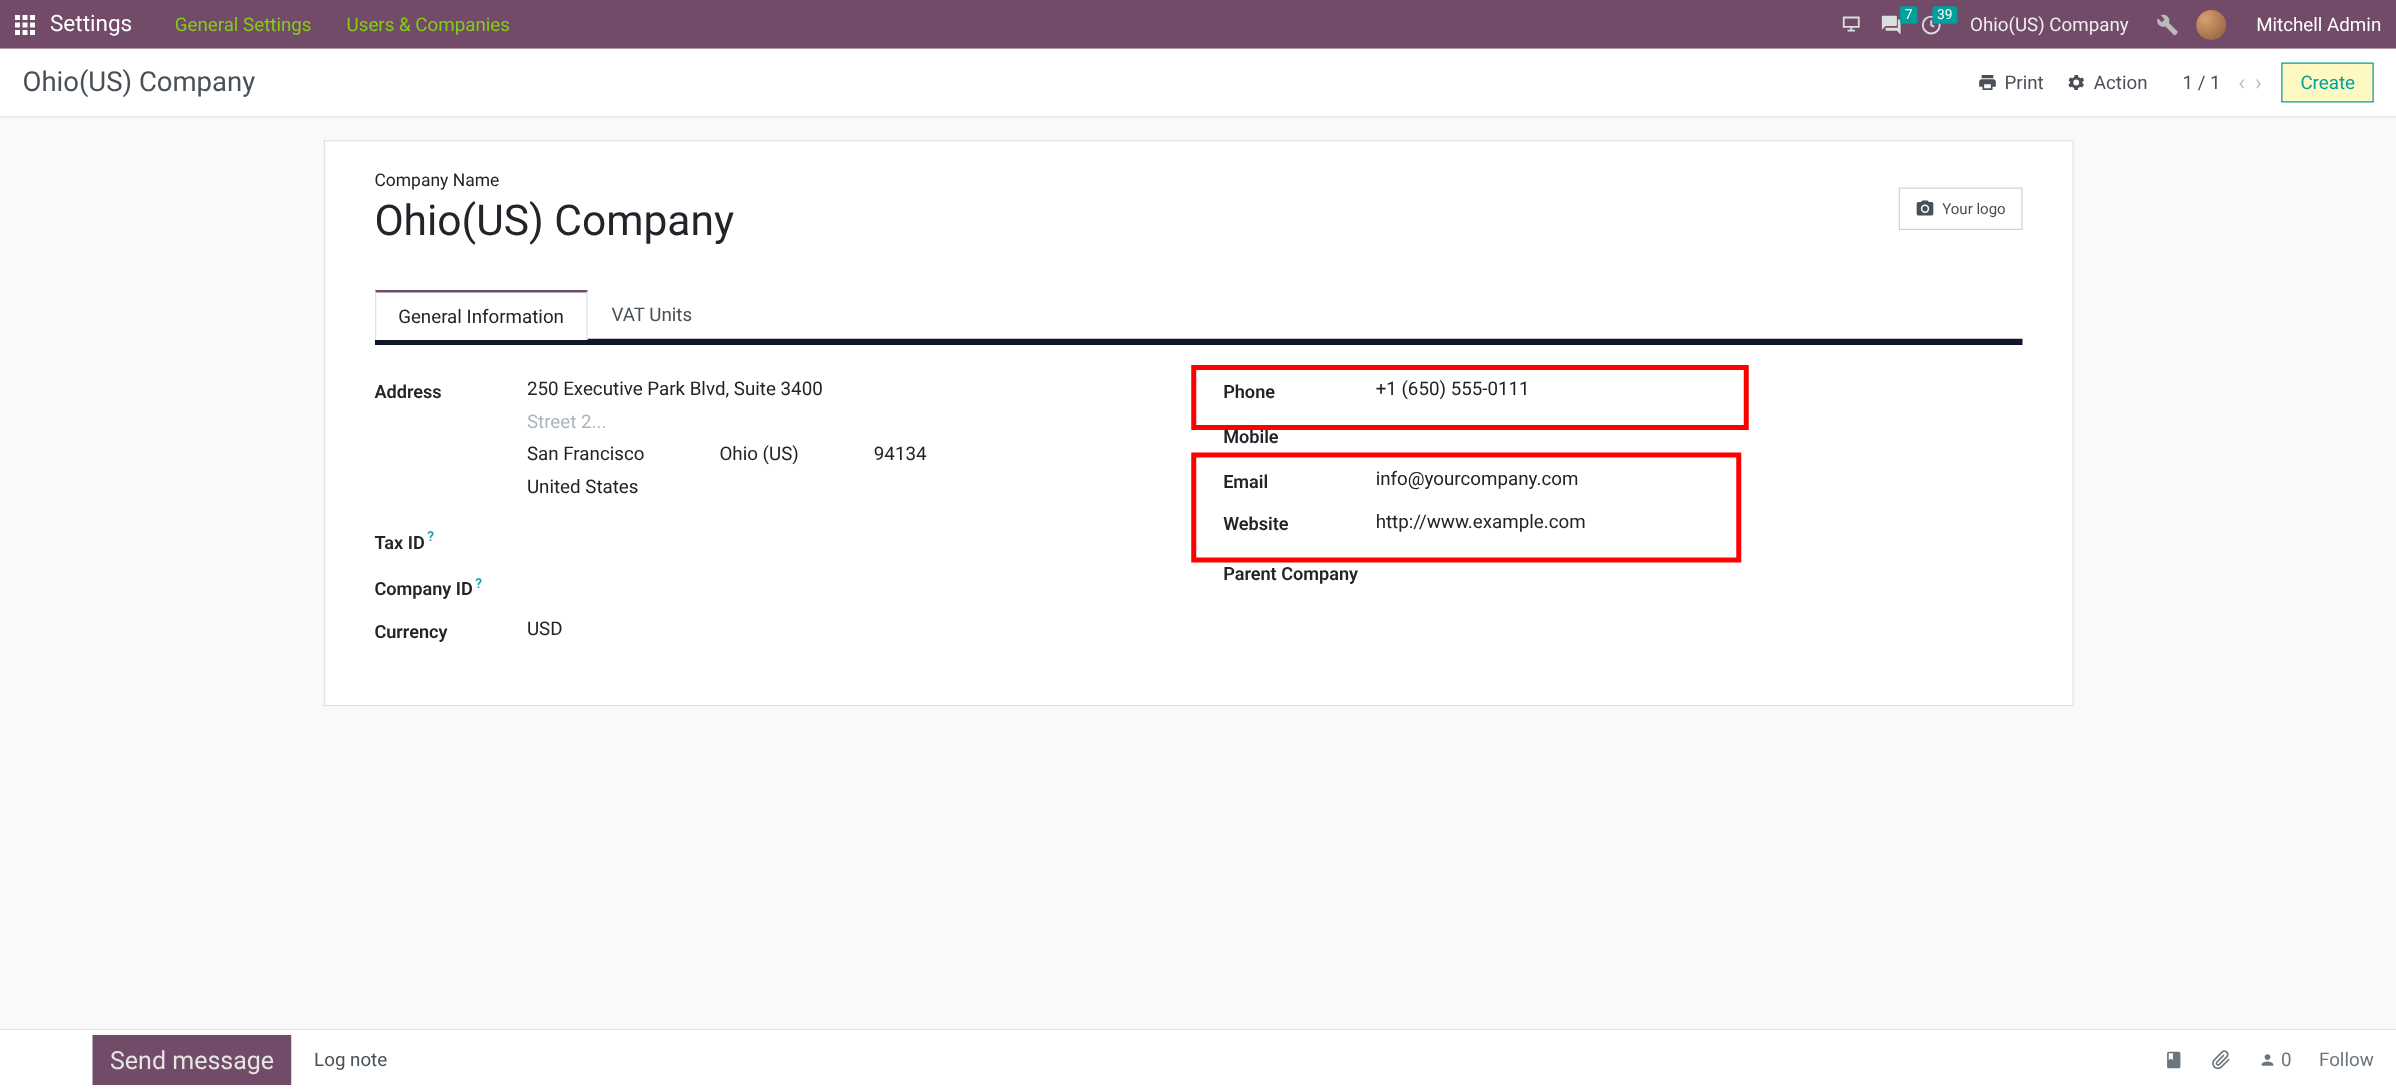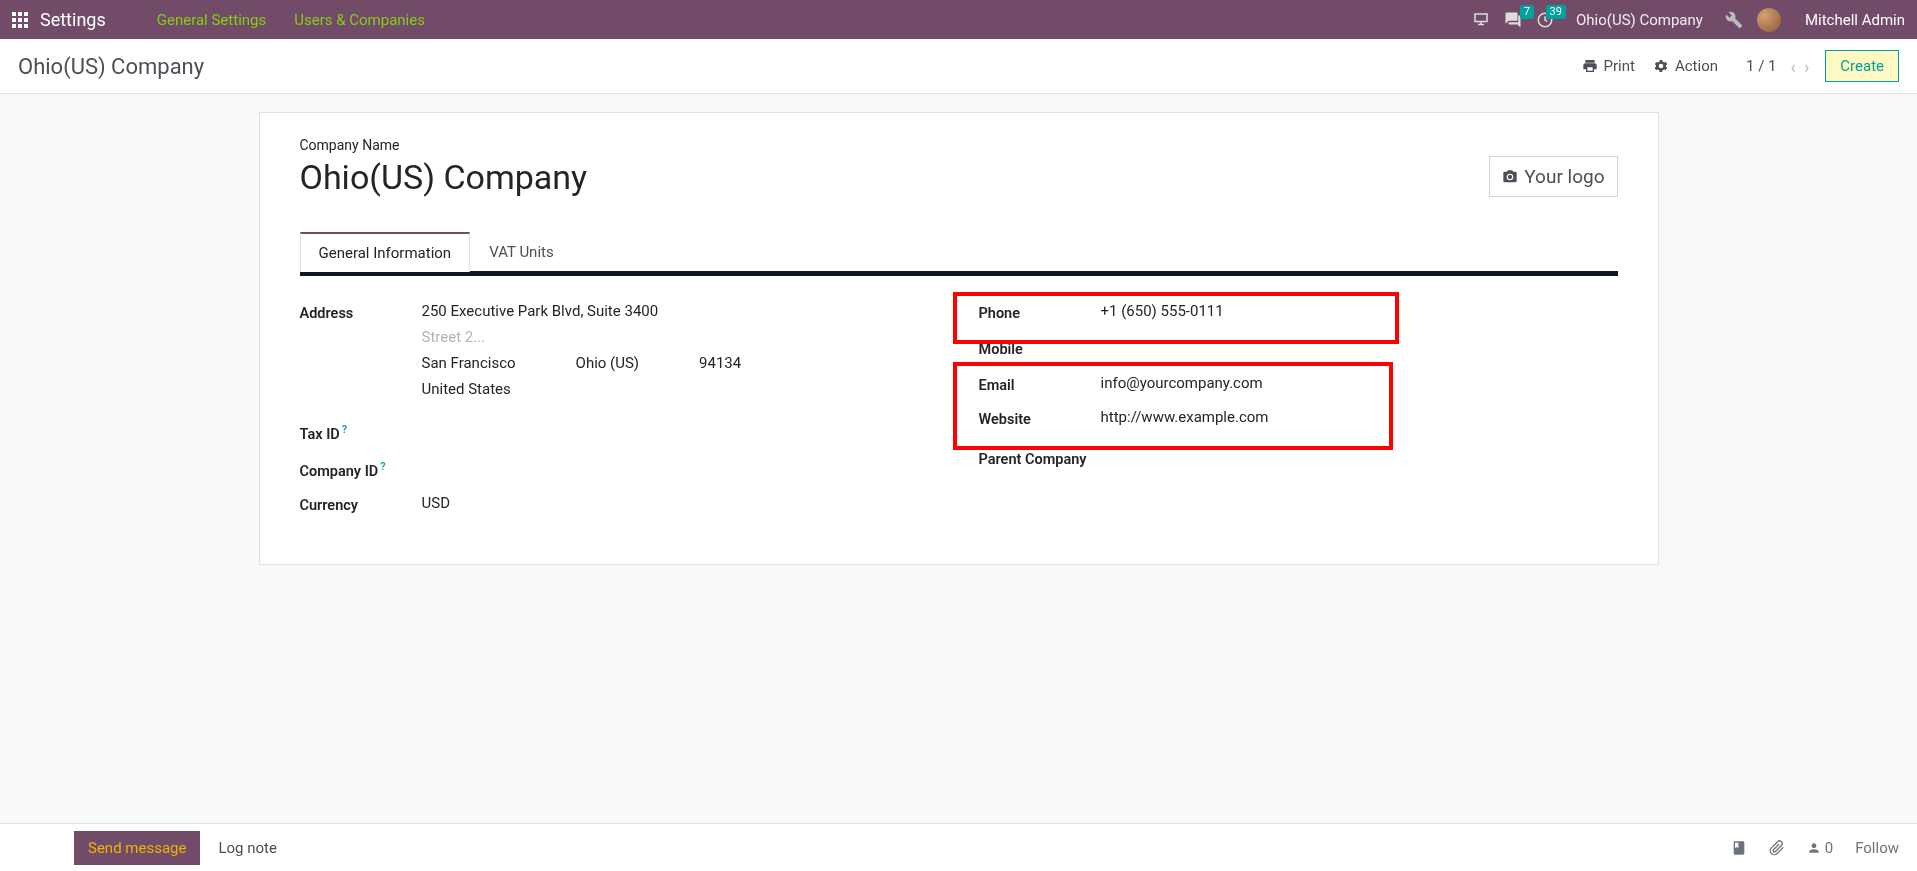--- a/index.html
+++ b/index.html
@@ -1,20 +1,20 @@
 <!DOCTYPE html>
 <html><head>
   <meta charset="utf-8">
   <style>
     * { margin: 0; padding: 0; box-sizing: border-box; font-family: -apple-system, BlinkMacSystemFont, "Segoe UI", Roboto, sans-serif; }
     body { background: #f9f9f9; width: 1917px; height: 871px; overflow: hidden; }
     
     .topbar { background: #714B67; color: #fff; height: 39px; display: flex; align-items: center; padding: 0 12px; font-size: 15px; }
     .topbar .apps-icon { margin-right: 12px; display: flex; align-items: center; cursor: pointer; }
-    .topbar .brand { font-size: 18px; margin-right: 37px; }
+    .topbar .brand { font-size: 18px; margin-right: 20px; }
     .topbar .menu-link { margin: 0 14px; cursor: pointer; color: #84cc16; }
     .topbar .spacer { flex: 1; }
     .topbar .tray { display: flex; align-items: center; gap: 14px; }
     .tray-item { position: relative; display: flex; align-items: center; cursor: pointer; color: #ddd; }
     .badge { position: absolute; top: -6px; right: -12px; background: #00A09D; color: #fff; font-size: 11px; padding: 0 4px; border-radius: 2px; line-height: 14px; }
     .tray .company { margin: 0 8px; font-size: 15px; color: #eee; }
     .tray .user { display: flex; align-items: center; gap: 24px; }
     .avatar { width: 24px; height: 24px; border-radius: 50%; background: radial-gradient(circle at 30% 30%,#d8a070,#8a5a3a); display: inline-block; }
     
     .controlbar { background: #fff; border-bottom: 1px solid #dee2e6; height: 55px; display: flex; align-items: center; padding: 0 18px; }
@@ -22,41 +22,41 @@
     .controlbar .spacer { flex: 1; }
     .cp-btn { display: inline-flex; align-items: center; gap: 6px; margin-right: 18px; cursor: pointer; color: #495057; font-size: 15px; }
     .cog-icon, .print-icon { font-size: 16px; }
     .pager { color: #495057; margin: 0 10px; font-size: 15px; }
     .nav-arrow { color: #c0c0c0; font-size: 18px; padding: 0 4px; cursor: pointer; }
     .btn-create { border: 1px solid #00A09D; color: #00A09D; background: #fef9c3; padding: 6px 14px; font-size: 15px; cursor: pointer; margin-left: 12px; }
     
     .content-wrap { padding: 18px 0 0 0; height: calc(100% - 39px - 55px - 48px); overflow: auto; }
     .form-sheet { width: 1400px; margin: 0 auto; background: #fff; border: 1px solid #dee2e6; padding: 24px 40px 40px 40px; }
     
-    .title-row { display: flex; align-items: flex-end; justify-content: space-between; }
+    .title-row { display: flex; align-items: center; justify-content: space-between; }
     .field-label-sm { font-size: 14px; color: #212529; margin-bottom: 4px; display: block; }
     .company-name { font-size: 34px; color: #212529; font-weight: 400; }
-    .logo-box { border: 1px solid #ced4da; padding: 8px 12px; font-size: 19px; color: #495057; display: flex; align-items: center; gap: 6px; cursor: pointer; }
+    .logo-box { border: 1px solid #ced4da; padding: 8px 12px; font-size: 12px; color: #495057; display: flex; align-items: center; gap: 6px; cursor: pointer; }
     
     .tabs { margin-top: 34px; border-bottom: 5px solid #0f172a; display: flex; }
     .tab { padding: 10px 18px; border: 1px solid transparent; border-bottom: none; font-size: 15px; color: #495057; cursor: pointer; position: relative; top: 1px; }
     .tab.active { border-color: #714B67 #dee2e6 #fff #dee2e6; border-top: 2px solid #714B67; background: #fff; color: #212529; }
     
     .tab-body { padding-top: 26px; display: flex; gap: 40px; }
     .col { flex: 1; }
     .field-row { display: flex; align-items: flex-start; margin-bottom: 10px; }
     .fld-label { width: 122px; font-weight: 600; font-size: 14.5px; color: #212529; padding-top: 3px; }
     .fld-value { flex: 1; font-size: 15px; color: #212529; }
     .addr-line { margin-bottom: 8px; }
     .placeholder { color: #adb5bd; }
     .addr-grid { display: flex; gap: 60px; }
     .help-sup { color: #17a2b8; font-size: 11px; vertical-align: super; cursor: pointer; margin-left: 2px; }
     
     .chatter-bar { position: fixed; bottom: 0; top: auto; left: 0; right: 0; background: #fff; border-top: 1px solid #dee2e6; height: 48px; display: flex; align-items: center; padding: 0 18px 0 74px; }
-    .btn-send { background: #714B67; color: #eab308; padding: 8px 14px; font-size: 15px; border: none; cursor: pointer; margin-right: 18px; }
+    .btn-send { background: #714B67; color: #e5e5e5; padding: 8px 14px; font-size: 20px; border: none; cursor: pointer; margin-right: 18px; }
     .btn-log { color: #495057; font-size: 15px; background: none; border: none; cursor: pointer; }
     .chatter-bar .spacer { flex: 1; }
     .chatter-icons { display: flex; align-items: center; gap: 22px; color: #6c757d; font-size: 15px; }
     .follow-btn { cursor: pointer; color: #6c757d; }
     
     svg { display: block; }
     
     
     .hi-phone, .hi-email-web { position: relative; }
     .hi-phone::before { content:""; position:absolute; left:-26px; top:-10px; width:438px; height:44px; border:4px solid #ff0000; pointer-events:none; }

